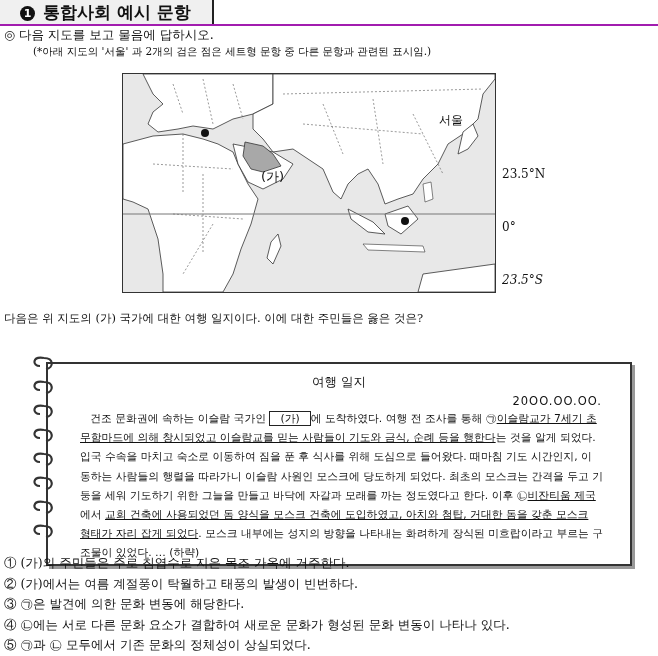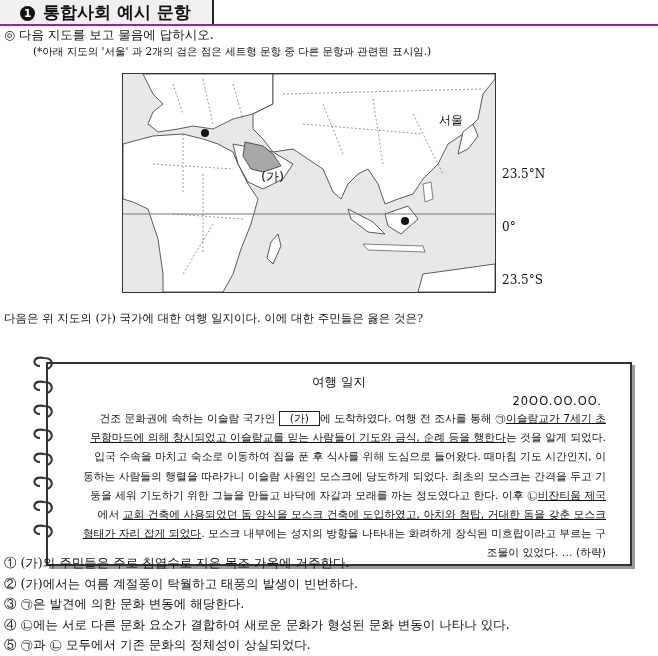--- a/index.html
+++ b/index.html
@@ -27,21 +27,21 @@
   .notebook { position:absolute; left:46px; top:340px; width:582px; height:200px;
               border:2px solid #333; background:#fff;
               box-shadow:3px 3px 0 #999;margin-top:22px; }
   .rings { position:absolute; left:30px; top:350px; width:30px; height:195px; }
   .nb-title { position:absolute; left:0; width:100%; top:10px; text-align:center;
               font-size:12.5px; }
   .nb-date { position:absolute; right:28px; top:30px; font-size:11.5px;
              letter-spacing:1px; }
   .nb-body { position:absolute; left:32px; top:46px; width:526px;
              font-size:10.8px; line-height:18.2px; }
-  .nb-line { white-space:nowrap; border-bottom:1px solid transparent;text-align:right; }
+  .nb-line { white-space:nowrap; border-bottom:1px solid transparent; }
   .nb-line .gap-box { display:inline-block; border:1px solid #222;
                       padding:0 10px; line-height:13px; }
   .u { text-decoration:underline; }
   .options { position:absolute; left:4px; top:553px; font-size:12.5px;
              font-family:"DejaVu Serif", serif; line-height:20.5px; }
 </style>
 </head>
 <body>
 
 <div class="title-bar">
@@ -88,21 +88,21 @@
 
     <circle cx="82" cy="59" r="4" fill="#111"></circle>
     <circle cx="282" cy="147" r="4" fill="#111"></circle>
 
     <text x="138" y="107" font-size="13" font-family="DejaVu Sans, sans-serif" fill="#111">(가)</text>
     <text x="316" y="50" font-size="12" font-family="DejaVu Sans, sans-serif" fill="#111">서울</text>
   </svg>
 </div>
 <div class="lat-label" style="top:167px;">23.5°N</div>
 <div class="lat-label" style="top:220px;">0°</div>
-<div class="lat-label" style="top:273px;">23.5°S</div>
+<div class="lat-label" style="top:273px;font-style:italic;">23.5°S</div>
 
 <div class="question">다음은 위 지도의 (가) 국가에 대한 여행 일지이다. 이에 대한 주민들은 옳은 것은?</div>
 
 <div class="notebook">
   <div class="nb-title">여행 일지</div>
   <div class="nb-date">20OO.OO.OO.</div>
   <div class="nb-body">
     <div class="nb-line">&nbsp;&nbsp;&nbsp;<span>건조 문화권에 속하는 이슬람 국가인</span> <span class="gap-box">(가)</span><span>에 도착하였다. 여행 전 조사를 통해 ㉠</span><span class="u">이슬람교가 7세기 초</span></div>
     <div class="nb-line"><span class="u">무함마드에 의해 창시되었고 이슬람교를 믿는 사람들이 기도와 금식, 순례 등을 행한다</span><span>는 것을 알게 되었다.</span></div>
     <div class="nb-line">입국 수속을 마치고 숙소로 이동하여 짐을 푼 후 식사를 위해 도심으로 들어왔다. 때마침 기도 시간인지, 이</div>

